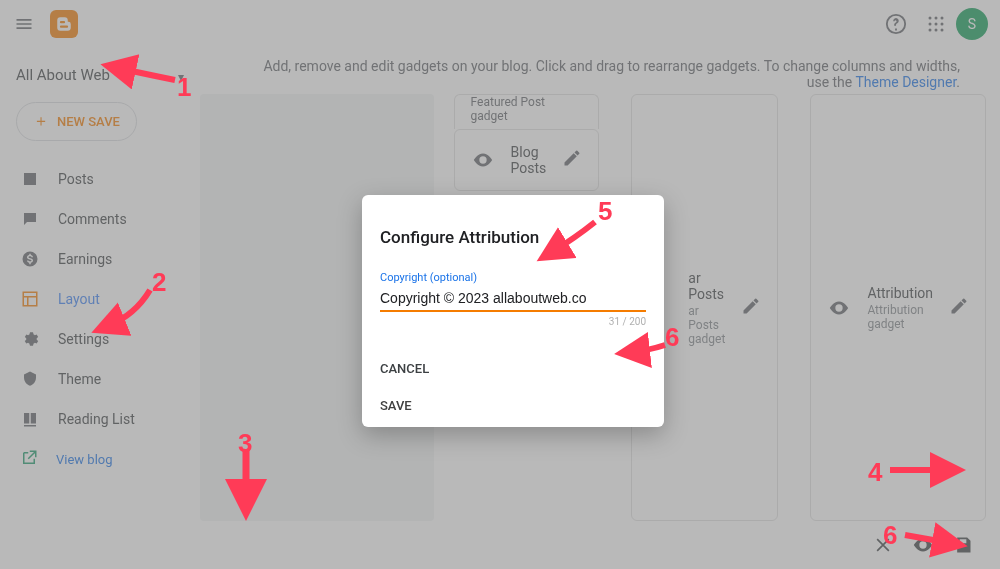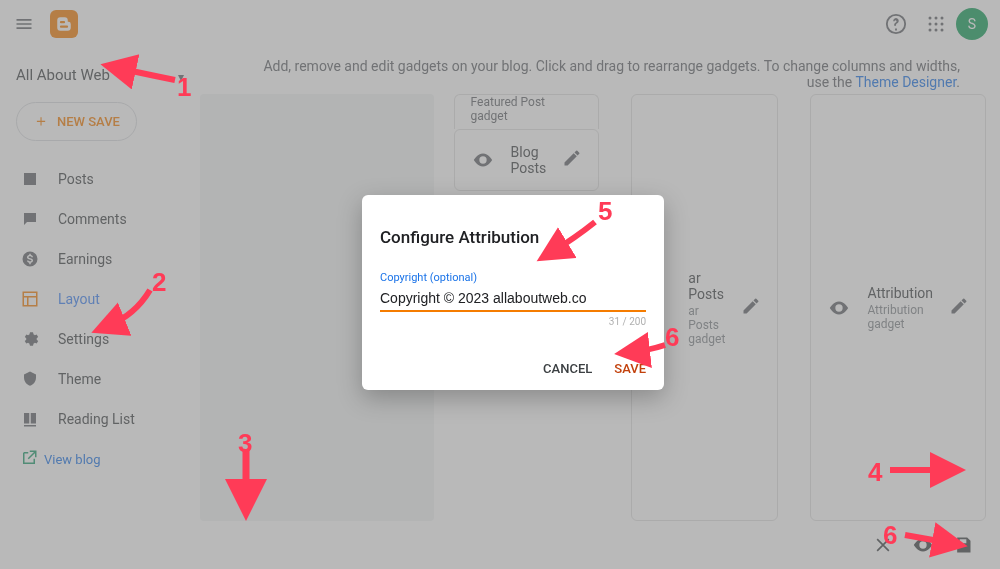--- a/index.html
+++ b/index.html
@@ -16,21 +16,21 @@
 
   
   .sidebar { position:absolute; top:48px; left:0; width:200px; bottom:0; padding: 10px 0 0 0; }
   .blog-select { padding: 8px 16px; font-size:15px; color:#3c4043; display:flex; align-items:flex-end; justify-content:space-between; }
   .chevdown { color:#5f6368; font-size:12px; }
   .newpost { margin: 10px 10px 18px 16px; display:inline-flex; align-items:center; gap:8px; border:1px solid #dadce0; border-radius:20px; padding: 8px 16px; color:#f57c00; font-size:13px; font-weight:500; }
   .nav-item { display:flex; align-items:center; gap:18px; padding: 10px 20px; font-size:14px; color:#3c4043; }
   .nav-item.active { color:#3b82f6; }
   .nav-icon { width:20px; height:20px; display:flex; align-items:center; justify-content:center; color:#5f6368; }
   .nav-item.active .nav-icon { color:#f57c00; }
-  .viewblog { display:flex; align-items:center; gap:6px; padding: 10px 20px; color:#1a73e8; font-size:13px; }
+  .viewblog { display:flex; align-items:center; gap:18px; padding: 10px 20px; color:#1a73e8; font-size:13px; }
   .footer-links { padding: 6px 16px; font-size:11px; color:#80868b; line-height:1.8; }
 
   
   .main { position:absolute; left:200px; right:0; top:48px; bottom:0; }
   .instruction { text-align:right; font-size:14px; color:#5f6368; padding: 10px 40px 14px; }
   .instruction a { color:#1a73e8; text-decoration:none; }
   .layout-area { position:absolute; left:0; right:0; top:46px; bottom:48px; display:flex; gap:20px; padding:0 14px 0 0; }
   .col-left-preview { margin-left:0; width:352px; background:#f1f3f4; border-radius:4px; }
   .col-right { flex:1; display:flex; flex-direction:row; gap:16px; }
   .gadget { border:1px solid #e0e0e0; border-radius:6px; padding:14px 16px; display:flex; align-items:center; gap:16px; background:#fff; }
@@ -43,24 +43,24 @@
   .bottombar { position:absolute; left:0; right:0; bottom:0; height:48px; display:flex; justify-content:flex-end; align-items:center; gap:18px; padding-right:26px; color:#3c4043; }
   .bottom-icon { width:22px; height:22px; display:flex; align-items:center; justify-content:center; }
 
   
   .dialog-backdrop { position:absolute; inset:0; background:rgba(128,128,128,.55); z-index:10; }
   .dialog { position:absolute; left:362px; top:195px; width:302px; background:#fff; border-radius:6px; z-index:20; box-shadow:0 8px 24px rgba(0,0,0,.25); padding: 32px 18px 14px; }
   .dialog-title { font-size:17px; color:#202124; font-weight:500; }
   .field-label { font-size:11px; color:#1a73e8; margin-top:24px; }
   .field { border:none; border-bottom:2px solid #f57c00; width:100%; font-size:14px; padding:4px 0; outline:none; color:#202124; margin-top:2px; }
   .counter { text-align:right; font-size:10px; color:#b0b0b0; margin-top:4px; }
-  .dialog-actions { display:flex; justify-content:flex-end; gap:22px; margin-top:34px; }
+  .dialog-actions { display:flex; justify-content:flex-end; gap:22px; margin-top:34px;flex-direction:column; }
   .btn-text { font-size:13px; font-weight:500; cursor:pointer; }
   .btn-cancel { color:#3c4043; }
-  .btn-save { color:#c2410c; }
+  .btn-save { color:#404040; }
 
   
   .anno { position:absolute; z-index:30; color:#ff3b57; font-size:26px; font-weight:800; font-family: Arial; pointer-events:none; }
   .arrow-svg { position:absolute; z-index:29; pointer-events:none; }
 </style>
 </head>
 <body>
 
 <div class="topbar">
   <div class="menu-icon">

